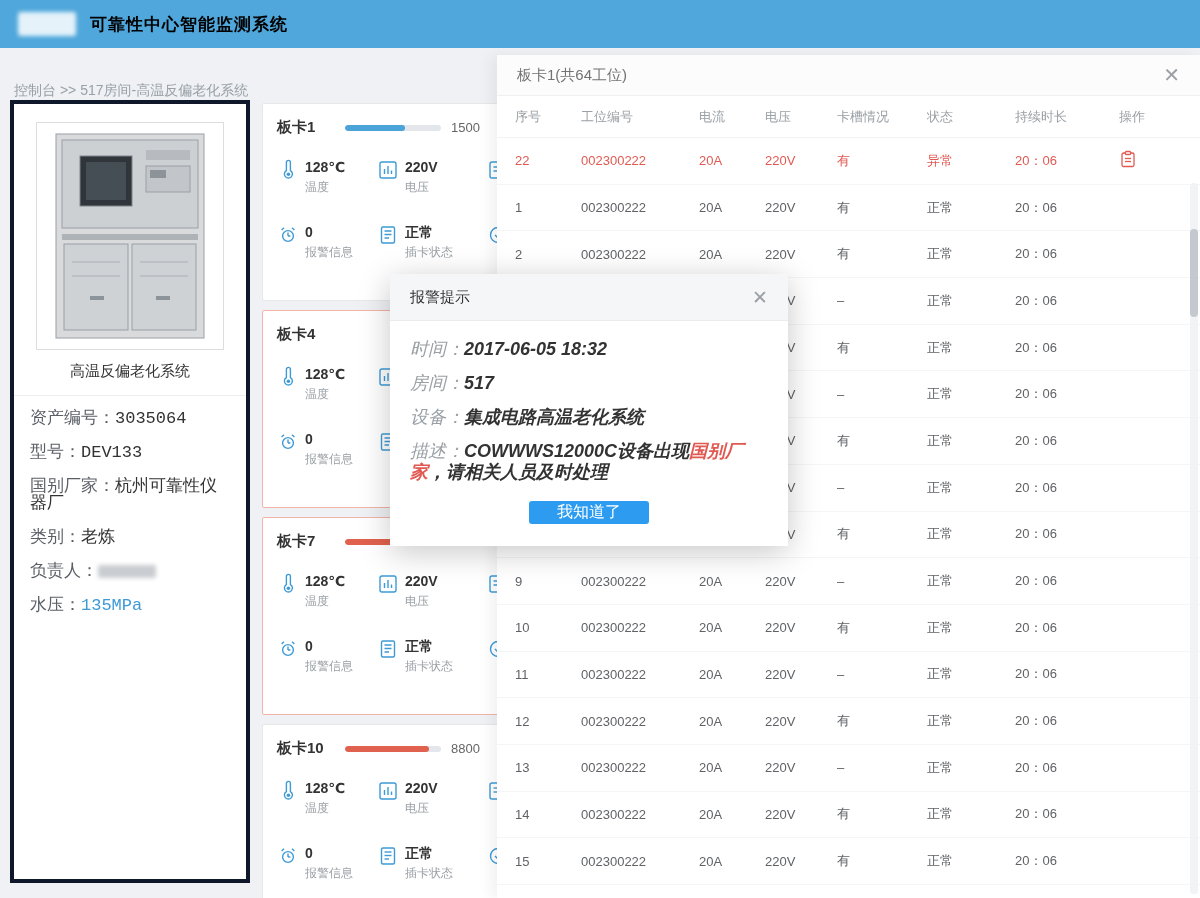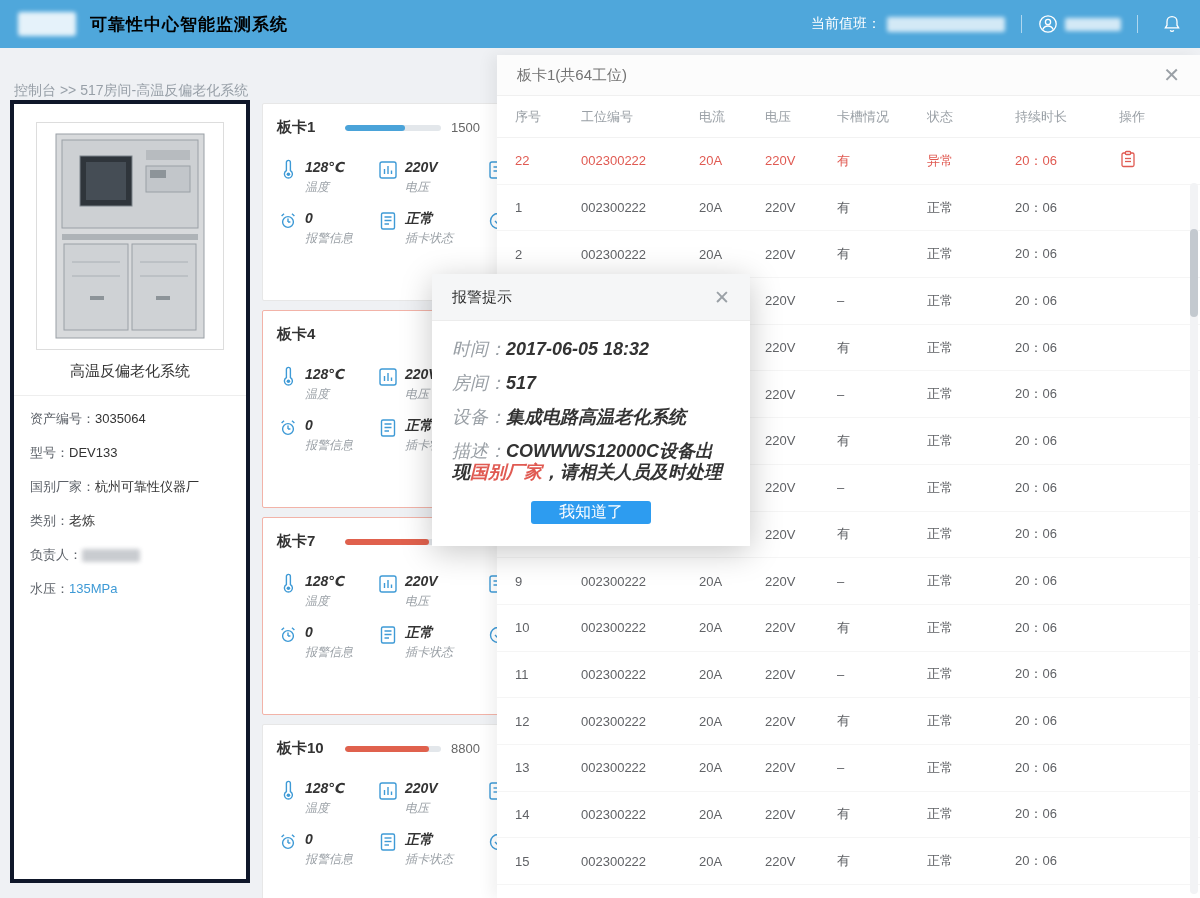--- a/index.html
+++ b/index.html
@@ -25,36 +25,36 @@
   .breadcrumb{position:absolute;left:14px;top:70px;font-size:14px;color:#98a0a8;z-index:5;cursor:pointer;margin-top:12px;}
 
   
   .device-panel{position:absolute;left:10px;top:100px;width:240px;bottom:15px;background:#fff;
     border:4px solid #0f172a;box-sizing:border-box;z-index:4;}
   .device-img-box{width:186px;height:226px;margin:18px auto 12px;border:1px solid #ddd;
     background:#fff;display:flex;align-items:center;justify-content:center;}
   .device-name{text-align:center;font-size:15px;color:#333;margin:6px 0 14px;}
   .device-divider{border-top:1px solid #eee;margin:0 0 10px;}
   .detail-rows{padding:4px 16px;}
-  .detail-row{font-size:13px;color:#5a5f66;margin:0 0 17px;line-height:17px;}
+  .detail-row{font-size:17px;color:#5a5f66;margin:0 0 17px;line-height:17px;font-family:Liberation Mono, monospace;}
   .detail-row .dvalue{color:#333;}
   .detail-row .dvalue.hl{color:#3e9ad6;}
   .owner-redact{width:58px;height:13px;background:#c9ccd0;vertical-align:middle;}
 
   
   .board-cards{position:absolute;left:262px;top:103px;width:372px;z-index:3;}
   .bcard{background:#fff;border:1px solid #e7e7e7;border-radius:2px;margin-bottom:9px;
     box-sizing:border-box;padding:14px;height:198px;overflow:hidden;cursor:pointer;}
   .bcard.alert{border-color:#f2b3a8;}
   .bcard-head{display:flex;align-items:center;}
   .bcard-name{font-size:15px;font-weight:bold;color:#333;width:62px;}
   .bar{flex:0 0 96px;height:6px;background:#e3e7eb;border-radius:3px;margin:0 10px 0 6px;overflow:hidden;}
   .bar-fill{height:100%;border-radius:3px;background:#4aa3d9;}
   .bcard-value{font-size:13px;color:#666;}
-  .stat-grid{display:grid;grid-template-columns:100px 110px 1fr;row-gap:14px;margin-top:22px;font-style:italic;}
+  .stat-grid{display:grid;grid-template-columns:100px 110px 1fr;row-gap:28px;margin-top:22px;}
   .stat{display:flex;align-items:flex-start;}
   .stat-ic{width:22px;height:22px;flex:0 0 22px;margin-right:6px;}
   .stat-val{font-size:14px;font-weight:bold;color:#333;line-height:16px;}
   .stat-lbl{font-size:12px;color:#9aa0a6;margin-top:4px;}
 
   
   .ws-panel{position:absolute;left:497px;top:55px;right:0;bottom:0;background:#fff;z-index:10;
     box-shadow:-6px 0 14px rgba(0,0,0,.06);}
   .ws-head{height:40px;display:flex;align-items:center;padding:0 20px;border-bottom:1px solid #f0f0f0;
     background:#fcfcfc;}
@@ -65,22 +65,22 @@
   .thead{height:42px;color:#9aa0a6;font-size:13px;border-bottom:1px solid #f2f2f2;}
   .trow{height:46.7px;font-size:13px;color:#606266;border-bottom:1px solid #f5f5f5;}
   .trow.abnormal{color:#e05a52;}
   .trow.abnormal .tcell{color:#e05a52;}
   .op-ic{display:none;width:18px;height:18px;}
   .trow.abnormal .op-ic{display:inline-block;cursor:pointer;}
   .scroll-track{position:absolute;right:2px;top:128px;bottom:4px;width:8px;background:#f2f3f5;border-radius:4px;}
   .scroll-thumb{position:absolute;right:0;top:46px;width:8px;height:88px;background:#c3c9cf;border-radius:4px;cursor:pointer;}
 
   
-  .modal{position:absolute;left:390px;top:274px;width:318px;background:#fff;z-index:40;
-    box-shadow:0 6px 30px rgba(0,0,0,.22);margin-left:42px;}
+  .modal{position:absolute;left:390px;top:274px;width:398px;background:#fff;z-index:40;
+    box-shadow:0 6px 30px rgba(0,0,0,.22);}
   .modal-head{height:46px;background:#f5f6f7;display:flex;align-items:center;padding:0 20px;
     border-bottom:1px solid #ececec;}
   .modal-title{font-size:15px;color:#333;}
   .modal-close{margin-left:auto;font-size:19px;color:#9aa0a6;cursor:pointer;line-height:1;}
   .modal-body{padding:18px 20px 18px;}
   .m-row{font-size:18px;margin-bottom:13px;line-height:21px;font-style:italic;}
   .m-label{color:#9aa0a6;}
   .m-val{color:#333;font-weight:bold;}
   .m-alert{color:#e05a52;font-weight:bold;}
   .m-btn{display:block;margin:18px auto 4px;background:#2d9cf0;color:#fff;border:none;
@@ -88,40 +88,20 @@
     font-family:"Liberation Sans","DejaVu Sans",sans-serif;}
 </style>
 </head>
 <body>
 
 <div class="stage">
 
   <div class="app-header">
     <div class="logo-blur"></div>
     <div class="app-title">可靠性中心智能监测系统</div>
-    <div class="header-right">
-      <span>当前值班：</span>
-      <span class="redact duty-redact"></span>
-      <span class="hdr-divider"></span>
-      <span class="hdr-icon">
-        <svg width="20" height="20" viewBox="0 0 20 20" fill="none" stroke="#fff" stroke-width="1.3">
-          <circle cx="10" cy="10" r="8.2"></circle>
-          <circle cx="10" cy="8" r="2.6"></circle>
-          <path d="M4.8 15.6c1-2.5 2.9-3.6 5.2-3.6s4.2 1.1 5.2 3.6"></path>
-        </svg>
-      </span>
-      <span class="redact user-redact"></span>
-      <span class="hdr-divider"></span>
-      <span class="hdr-icon bell-wrap">
-        <svg width="20" height="20" viewBox="0 0 20 20" fill="none" stroke="#fff" stroke-width="1.3">
-          <path d="M10 2.6c3 0 5 2.2 5 5v3.6l1.6 2.6H3.4L5 11.2V7.6c0-2.8 2-5 5-5z"></path>
-          <path d="M8.3 16.2a1.8 1.8 0 0 0 3.4 0"></path>
-        </svg>
-      </span>
-    </div>
   </div>
 
   <div class="breadcrumb">控制台 &gt;&gt; 517房间-高温反偏老化系统</div>
 
   <div class="device-panel">
     <div class="device-img-box">
       <svg width="160" height="212" viewBox="0 0 160 212">
         <rect x="6" y="4" width="148" height="204" fill="#d8dadc" stroke="#9aa0a6"></rect>
         <rect x="12" y="10" width="136" height="88" fill="#cdd0d3" stroke="#9aa0a6"></rect>
         <rect x="30" y="26" width="52" height="50" fill="#2f353b" stroke="#7d848b"></rect>

